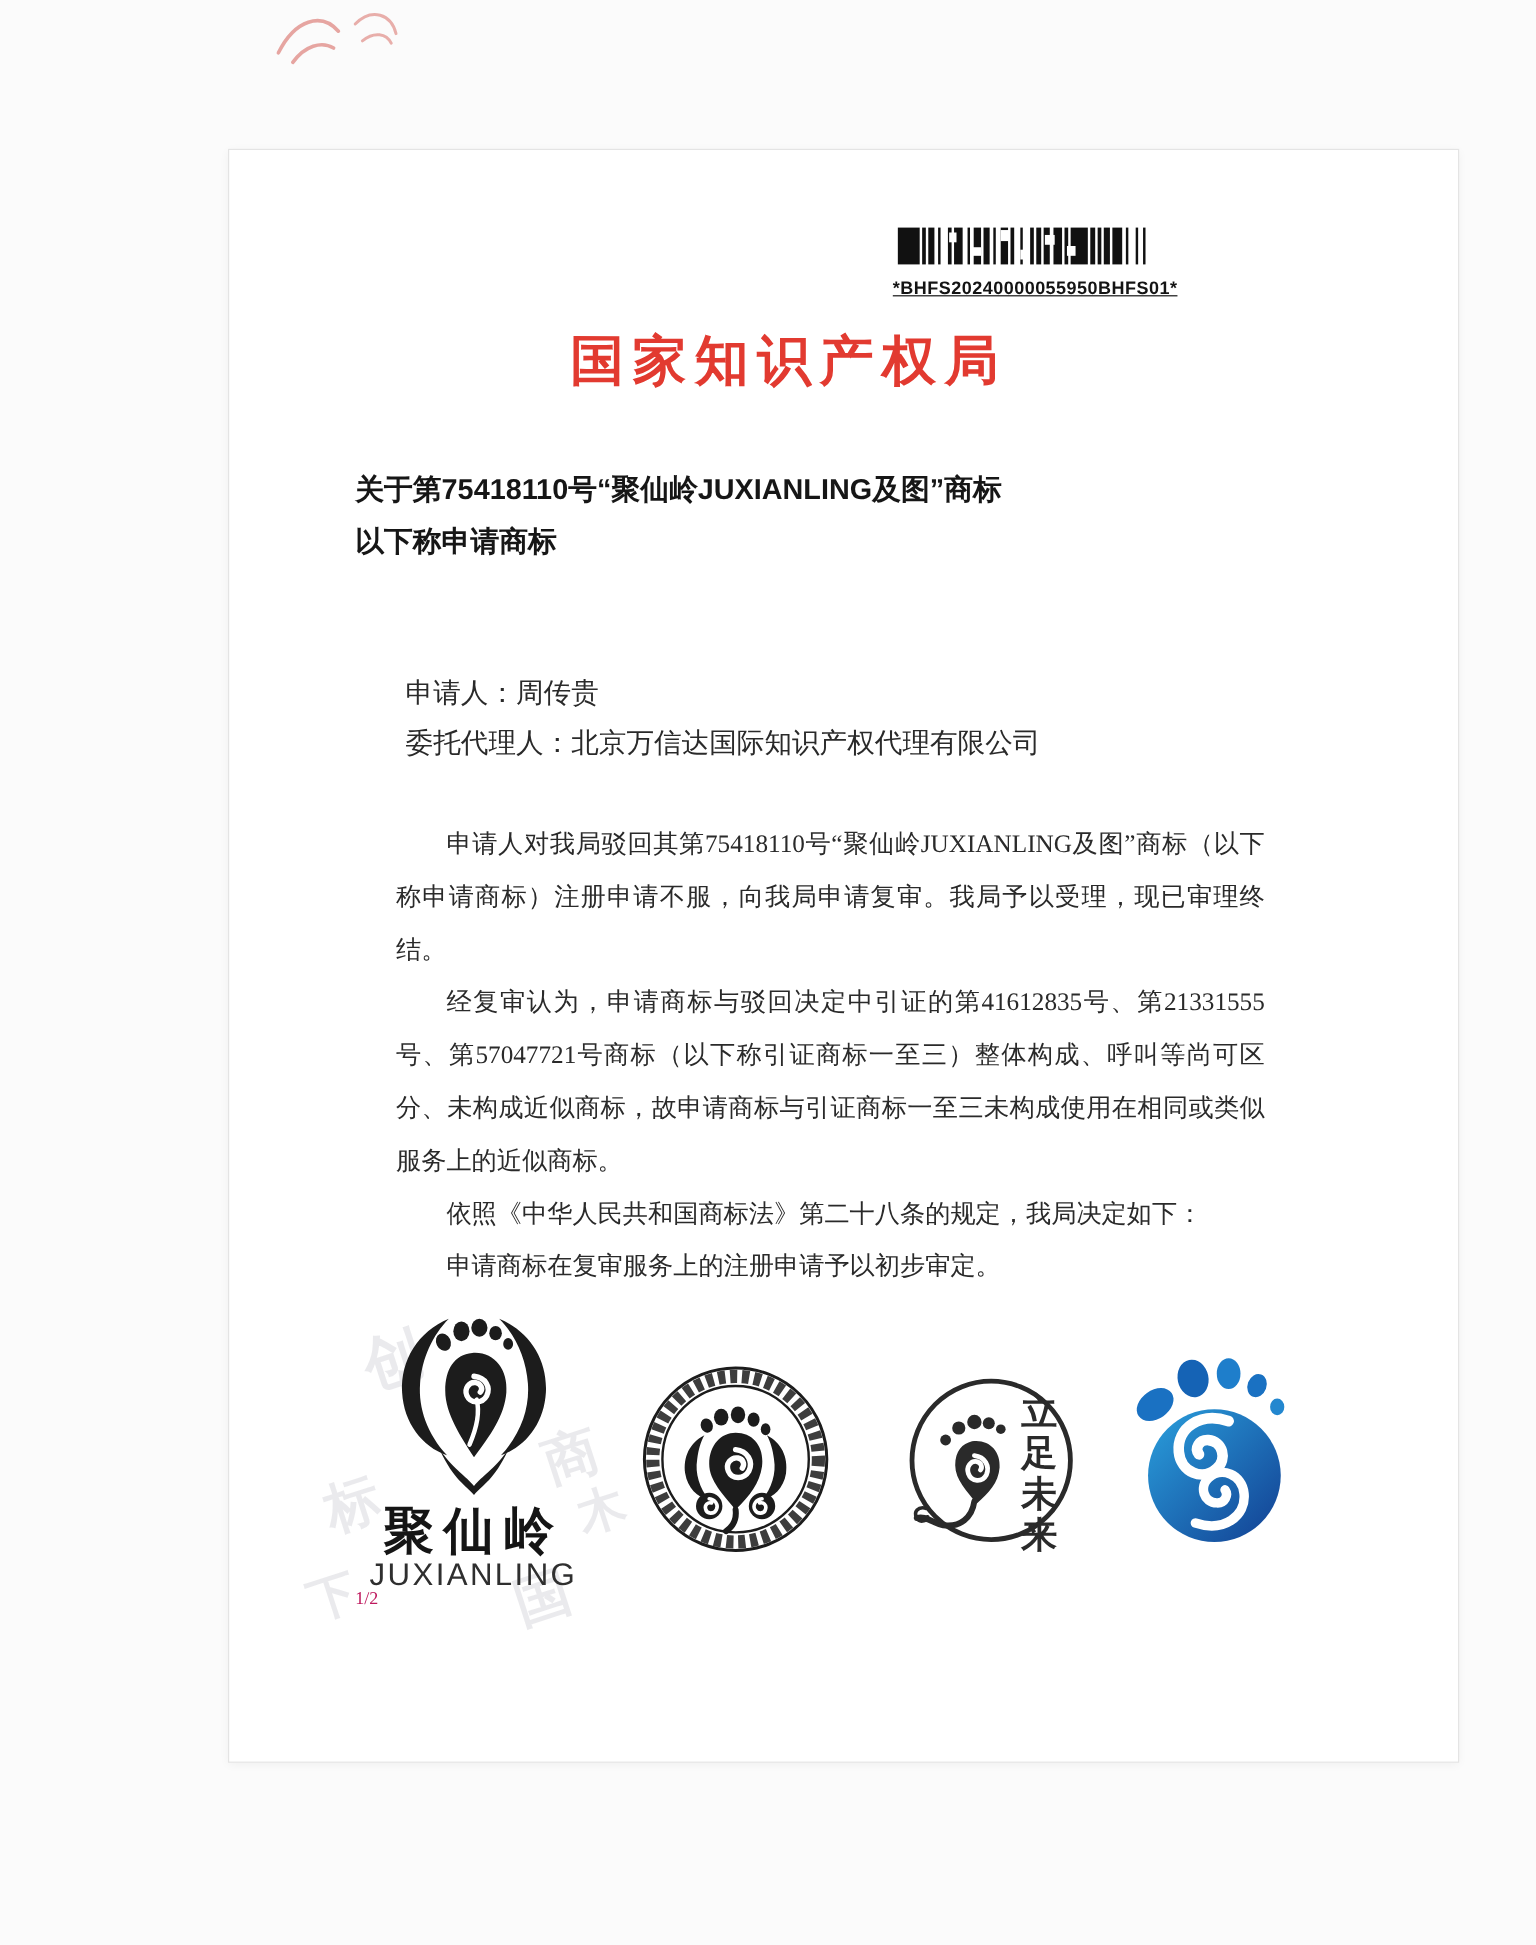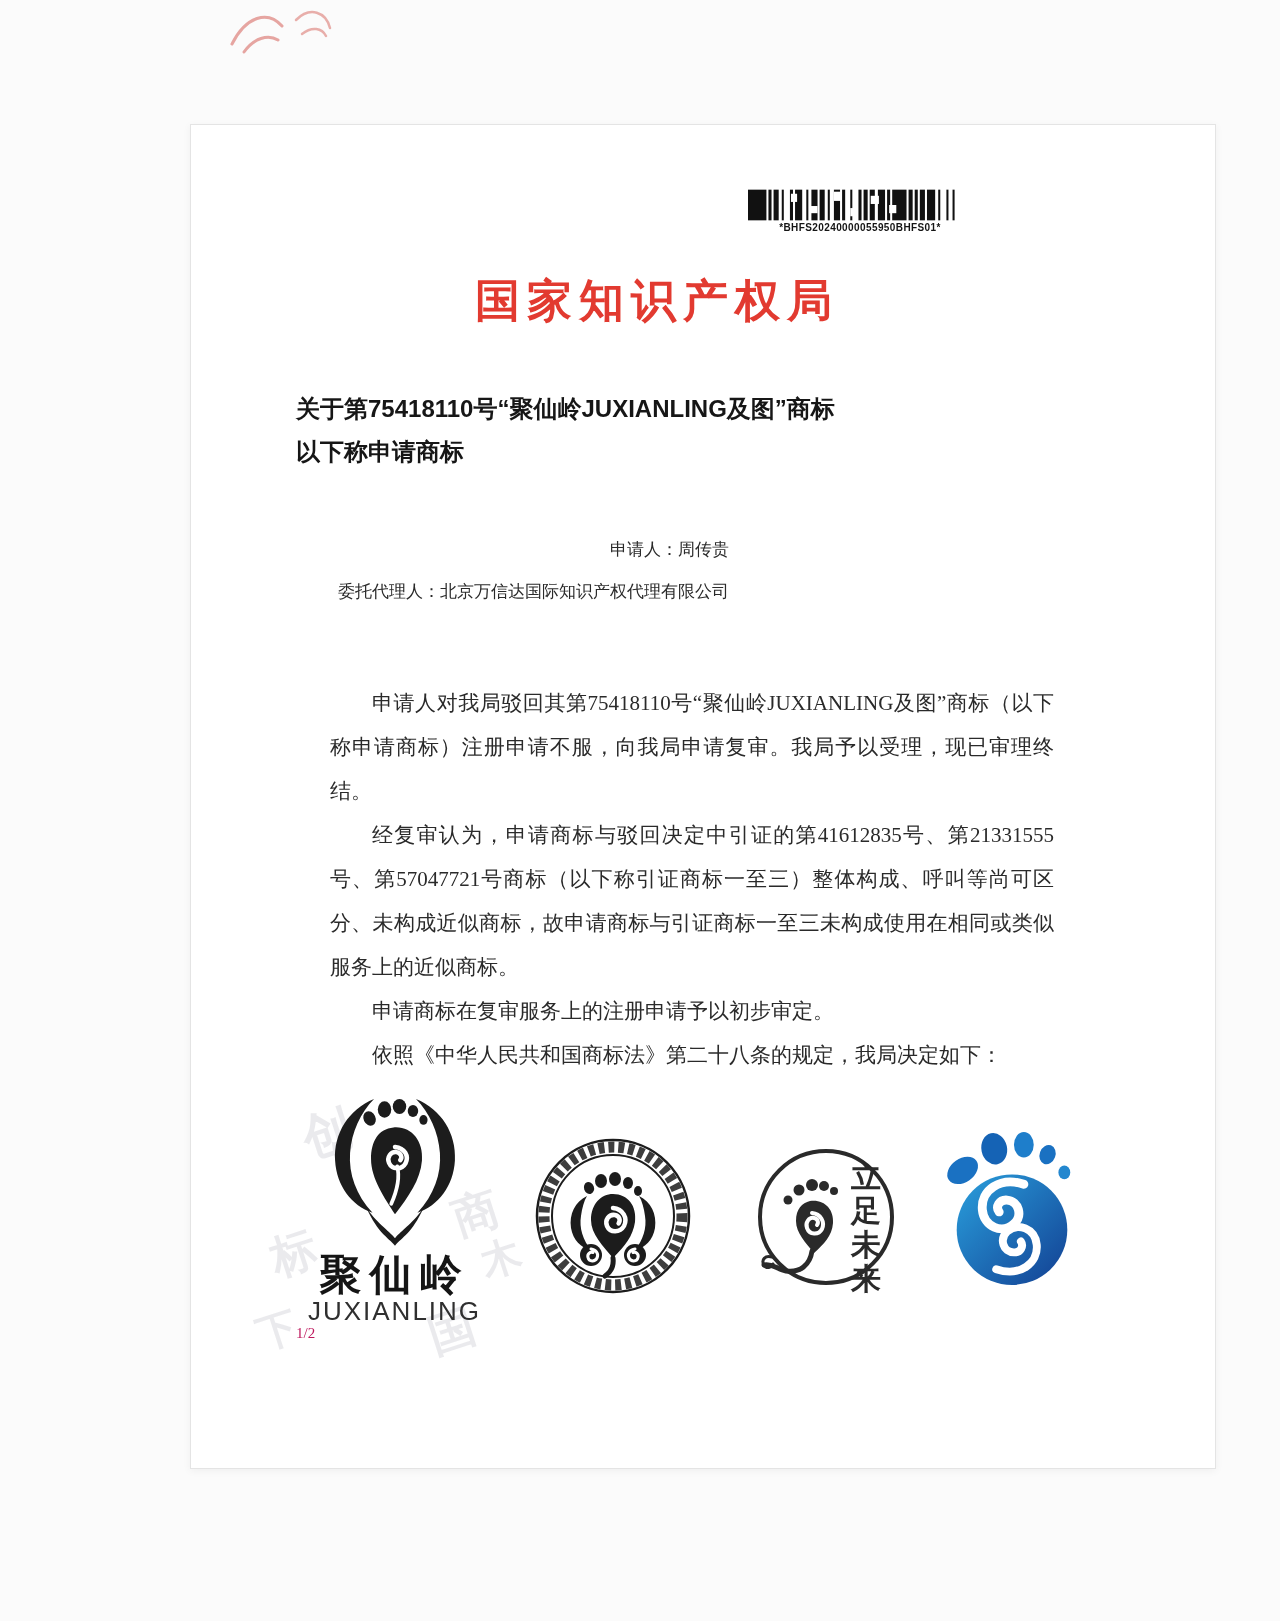--- a/index.html
+++ b/index.html
@@ -16,42 +16,43 @@
     position:absolute; left:190px; top:124px; width:1026px; height:1345px;
     background:#fff; border:1px solid #e4e4e4;
     box-shadow:0 2px 8px rgba(0,0,0,.05);
   }
 
   
   .barcode-wrap { position:absolute; left:553px; top:64px; width:232px; text-align:center; }
   .barcode-wrap svg { display:block; margin:0 auto; }
   .barcode-text {
     font-family:"Liberation Sans","DejaVu Sans",sans-serif;
-    font-weight:bold; font-size:10px; letter-spacing:.4px; color:#141414; margin-top:1px;
+    font-weight:bold; font-size:15px; letter-spacing:.4px; color:#141414; margin-top:11px;
     white-space:nowrap;
+    text-decoration:underline;
   }
 
   .agency-title {
     position:absolute; left:105px; top:146px; width:722px; text-align:center;
     font-size:45px; font-weight:bold; letter-spacing:7px; color:#e23a30;
   }
 
   .doc-title {
     position:absolute; left:105px; top:262px; width:722px; text-align:left;
     font-family:"Liberation Sans","DejaVu Sans",sans-serif;
     font-weight:bold; font-size:24px; line-height:43px; color:#161616;
   }
 
   .doc-number {
     position:absolute; left:105px; top:352px; width:722px; text-align:right;
     font-size:17.5px; color:#222;
   }
 
   .party-lines {
-    position:absolute; left:147px; top:404px; font-size:17px; line-height:42px; color:#2a2a2a;text-align:right;
+    position:absolute; left:147px; top:432px; font-size:23px; line-height:42px; color:#2a2a2a;
   }
 
   .body-text {
     position:absolute; left:105px; top:556px; width:724px;
     font-size:21px; line-height:44px; text-align:justify; color:#2a2a2a;margin-left:34px;
   }
   .body-text p { text-indent:2em; }
 
   
   .tm1 { position:absolute; left:96px; top:962px; width:215px; text-align:center; }
@@ -148,22 +149,22 @@
 
 
   <div class="party-lines">
     <div>申请人：周传贵</div>
     <div>委托代理人：北京万信达国际知识产权代理有限公司</div>
   </div>
 
   <div class="body-text">
     <p>申请人对我局驳回其第75418110号“聚仙岭JUXIANLING及图”商标（以下称申请商标）注册申请不服，向我局申请复审。我局予以受理，现已审理终结。</p>
     <p>经复审认为，申请商标与驳回决定中引证的第41612835号、第21331555号、第57047721号商标（以下称引证商标一至三）整体构成、呼叫等尚可区分、未构成近似商标，故申请商标与引证商标一至三未构成使用在相同或类似服务上的近似商标。</p>
+    <p>依照《中华人民共和国商标法》第二十八条的规定，我局决定如下：</p>
     <p>申请商标在复审服务上的注册申请予以初步审定。</p>
-    <p>依照《中华人民共和国商标法》第二十八条的规定，我局决定如下：</p>
   </div>
 
   <span class="wm w0">创</span>
   <span class="wm w1">标</span>
   <span class="wm w2">商</span>
   <span class="wm w3">木</span>
   <span class="wm w4">下</span>
   <span class="wm w5">国</span>
 
   <div class="tm1">

